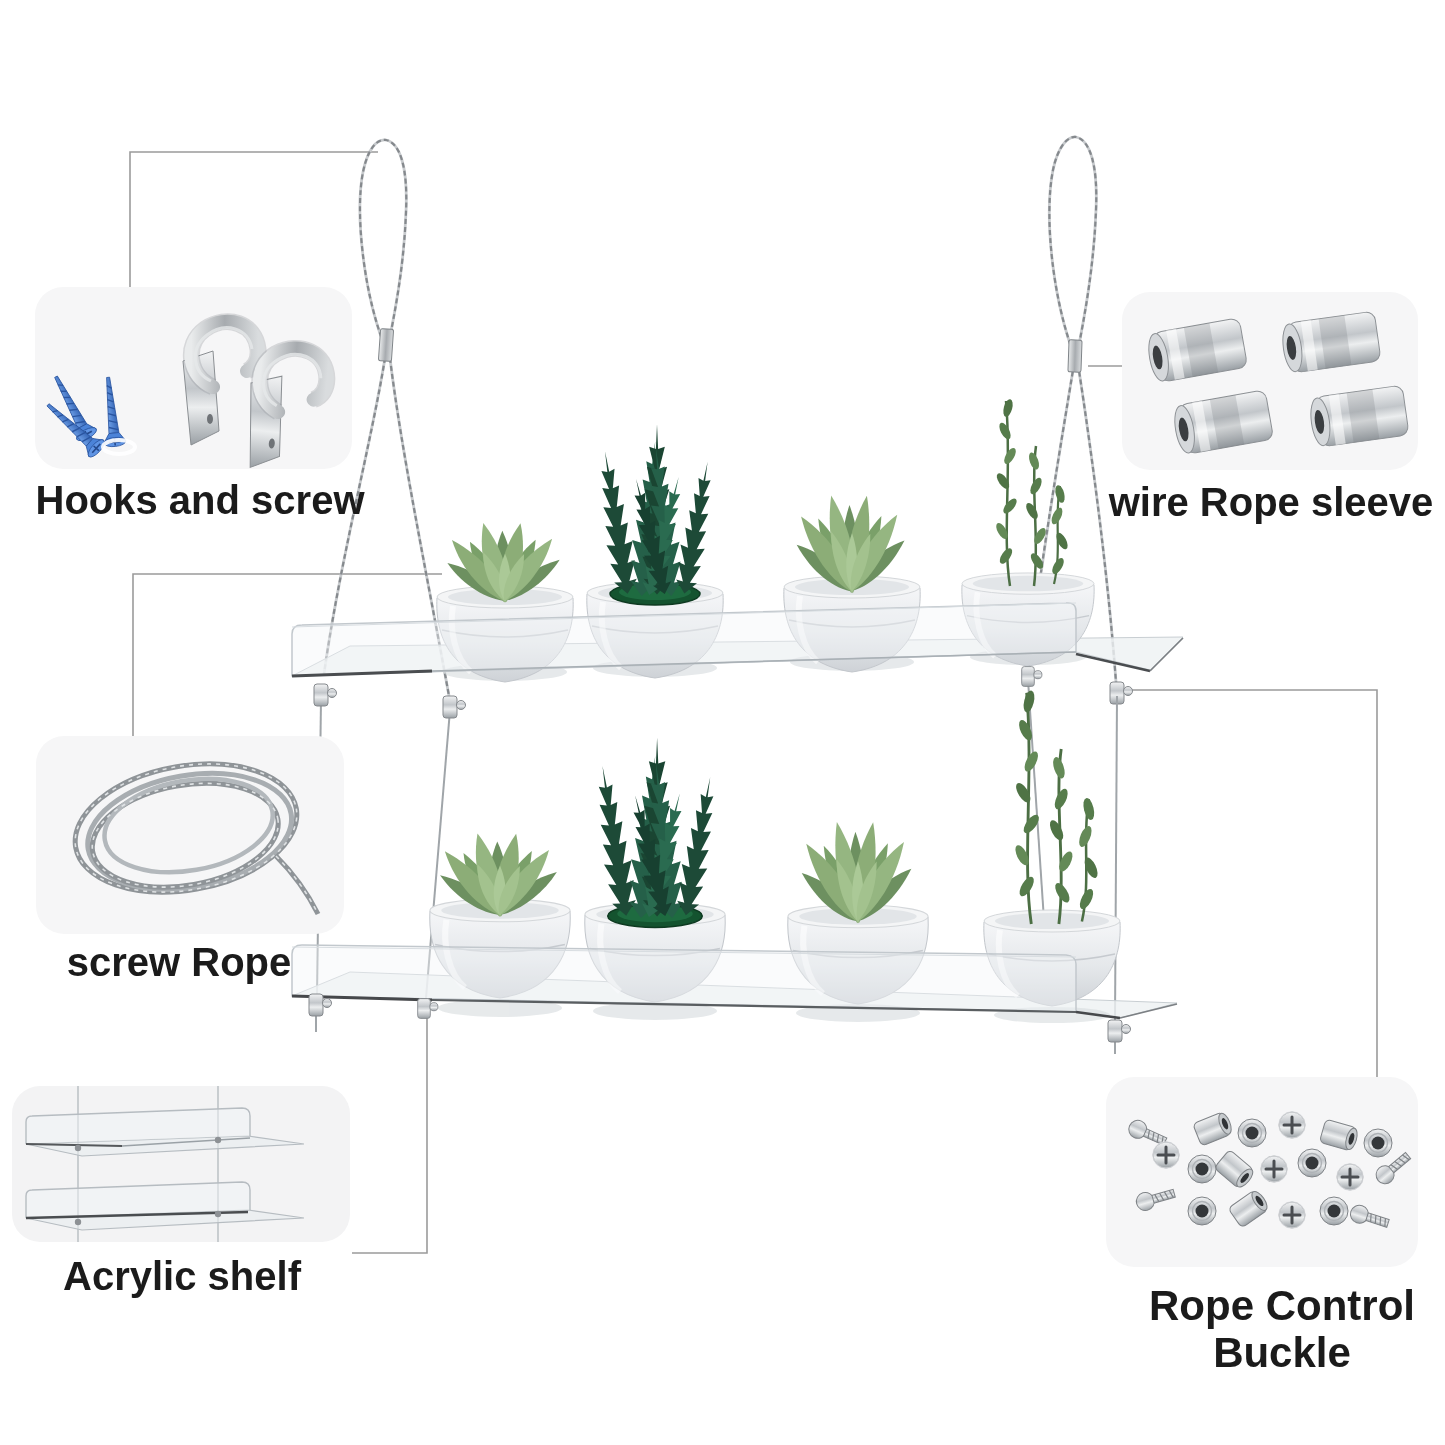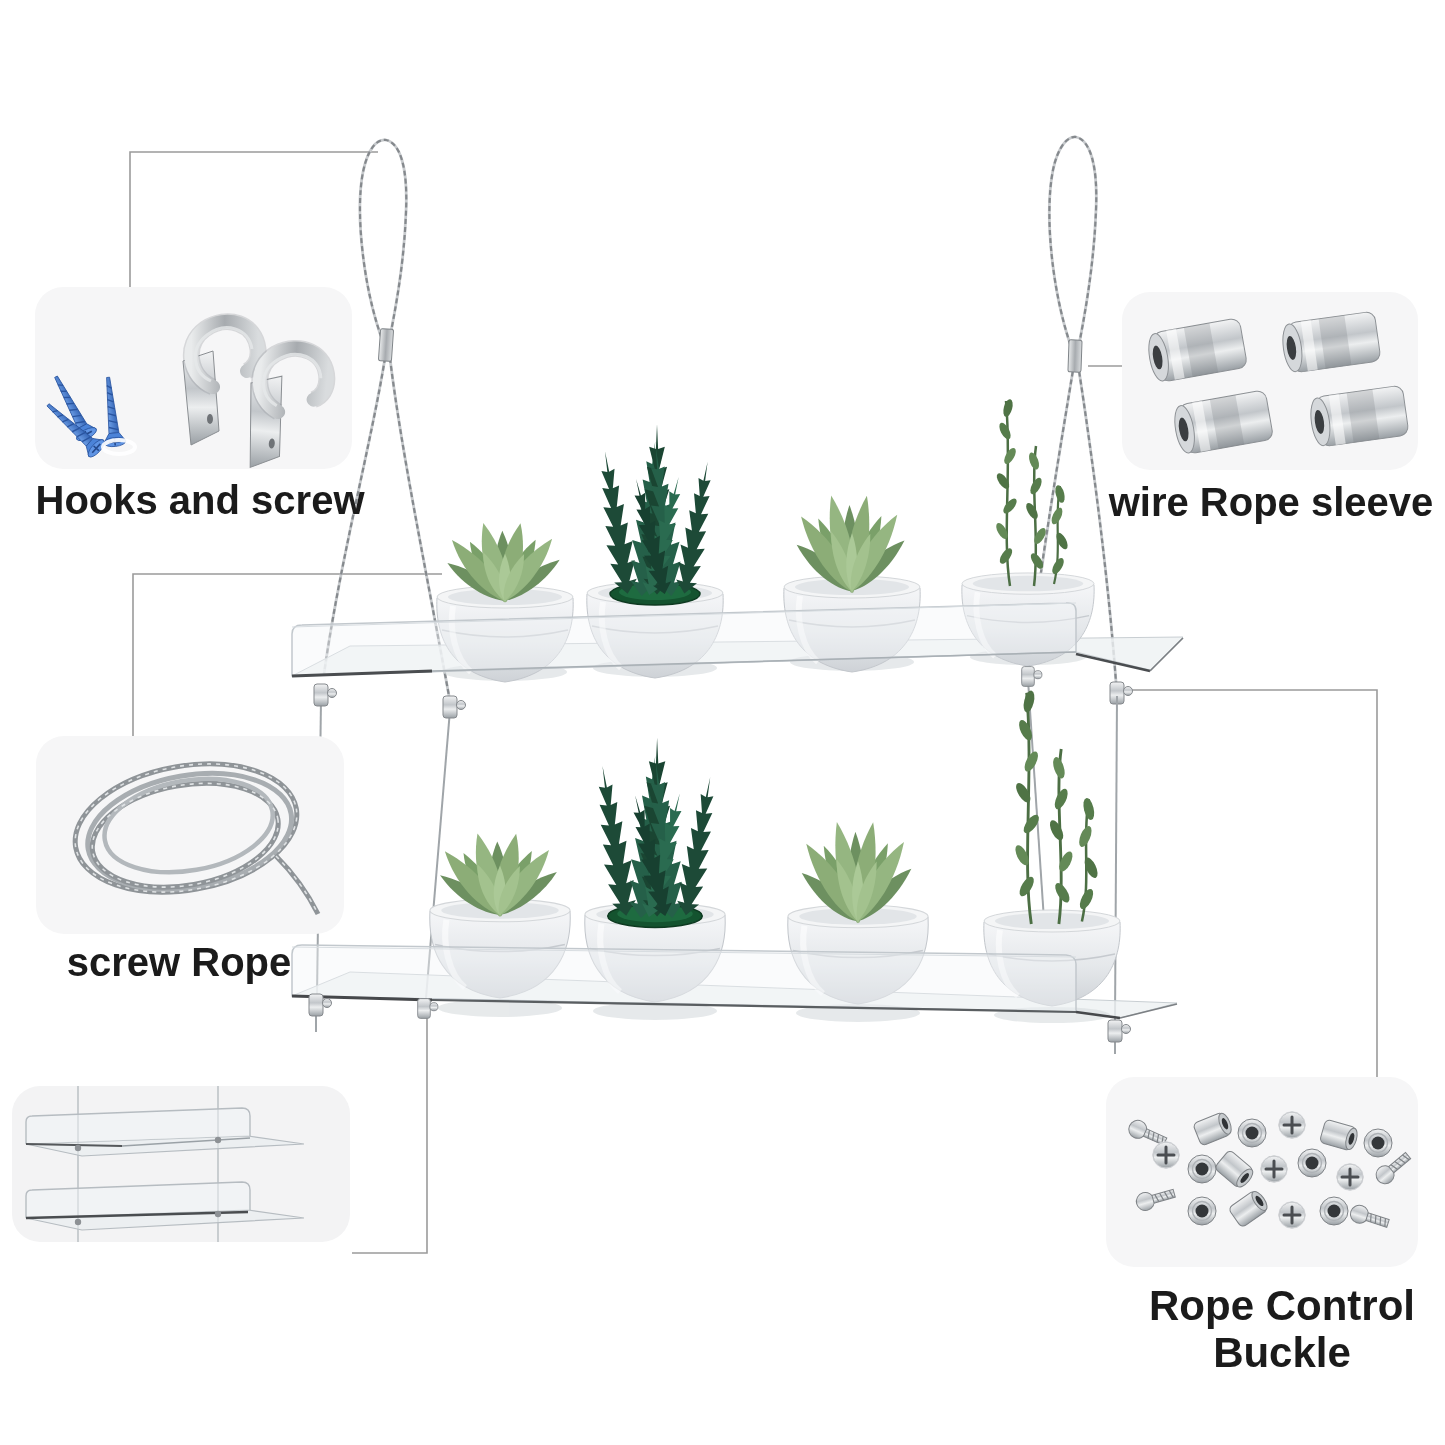--- a/index.html
+++ b/index.html
@@ -342,20 +342,21 @@
         <path d="M14,132 L236,126" stroke="#4a4d50" stroke-width="2.6" fill="none"></path>
       </g>
       <g fill="#8d9195">
         <circle cx="66" cy="62" r="3.2"></circle>
           <circle cx="206" cy="54" r="3.2"></circle>
         <circle cx="66" cy="136" r="3.2"></circle>
           <circle cx="206" cy="128" r="3.2"></circle>
       </g>
     </svg>
   </div>
+  <div class="part-label" style="left:182px;top:1254px;">Acrylic shelf</div>
 
   <div class="card" style="left:1106px;top:1077px;width:312px;height:190px;">
     <svg width="312" height="190" viewBox="0 0 312 190">
       <defs>
         <g id="c-nutEnd">
           <circle r="14" fill="url(#i-metal)" stroke="#7f8387" stroke-width="1"></circle>
           <circle r="9.5" fill="none" stroke="#aeb2b6" stroke-width="1.4"></circle>
           <circle r="6.5" fill="#34373a"></circle>
         </g>
         <g id="c-nutSide">

